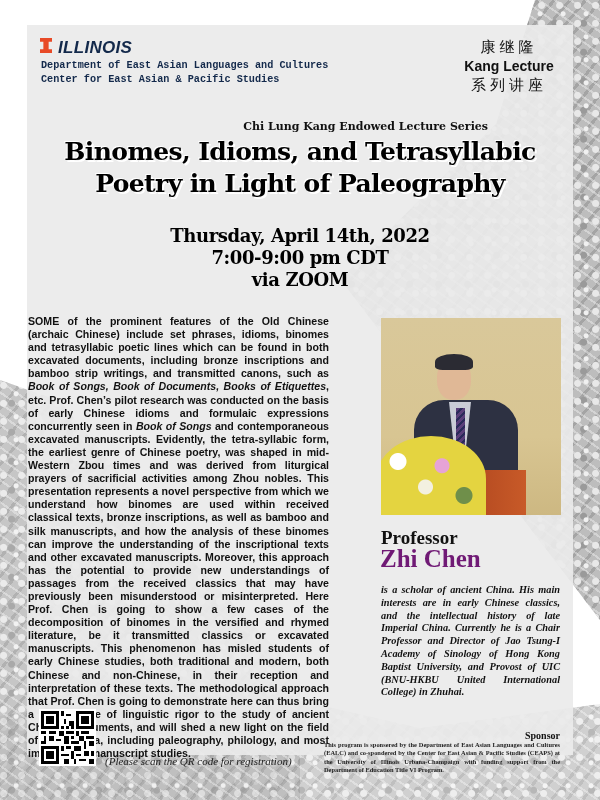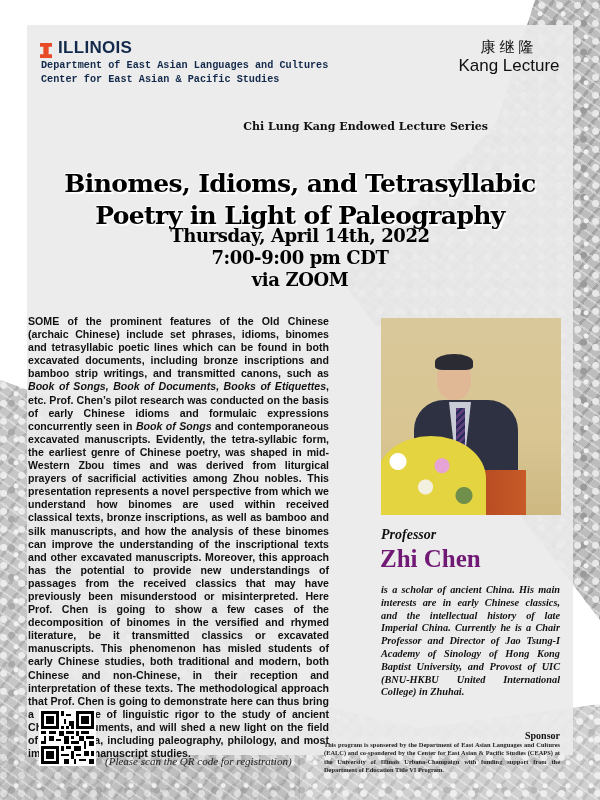--- a/index.html
+++ b/index.html
@@ -35,21 +35,21 @@
     left: 0; bottom: 0; width: 600px; height: 120px;
     clip-path: polygon(0 30%, 35% 0, 70% 40%, 100% 20%, 100% 100%, 0 100%);
     opacity: 0.7;
   }
   .panel {
     position: absolute;
     left: 27px; top: 25px; width: 546px; height: 730px;
     background: rgba(234,234,234,0.92);
   }
   
-  .logo-row { position: absolute; left: 40px; top: 38px; display: flex; align-items: flex-end; gap: 6px; }
+  .logo-row { position: absolute; left: 40px; top: 38px; display: flex; align-items: flex-start; gap: 6px; font-style: italic; }
   .block-i {
     width: 12px; height: 15px; position: relative;
   }
   .block-i::before {
     content: ""; position: absolute; inset: 0;
     background: #e84a27;
     clip-path: polygon(0 0,100% 0,100% 25%,72% 25%,72% 75%,100% 75%,100% 100%,0 100%,0 75%,28% 75%,28% 25%,0 25%);
   }
   .illinois-word {
     font-family: "Liberation Sans", sans-serif; font-weight: 700; font-size: 17px;
@@ -58,32 +58,31 @@
   .dept {
     position: absolute; left: 41px; top: 59px;
     font-family: Liberation Mono, monospace; font-weight: 700; font-size: 10.2px;
     color: #13294b; line-height: 14px;
   }
   .kang {
     position: absolute; right: 36px; top: 36px; width: 110px; text-align: center;
     font-family: "Liberation Sans", sans-serif; color: #111;
   }
   .kang .zh { font-family: "DejaVu Sans", sans-serif; font-size: 15px; letter-spacing: 4px; line-height: 22px; }
-  .kang .en { font-weight: 400; font-size: 17px; line-height: 16px; }
+  .kang .en { font-weight: 700; font-size: 14px; line-height: 16px; }
 
   .series {
     position: absolute; right: 112px; top: 120px;
     font-family: "DejaVu Serif", serif; font-weight: 700; font-size: 11px; color: #111;
   }
   .title {
     position: absolute; left: 30px; width: 540px; top: 136px; text-align: center;
     font-family: "DejaVu Serif", serif; font-weight: 700; font-size: 25px; line-height: 32px;
     color: #000; letter-spacing: -0.6px;
     text-shadow: 2px 2px 0 #fff, -1px -1px 0 #fff;
-    margin-top: 32px;
   }
   .when {
     position: absolute; left: 30px; width: 540px; top: 225px; text-align: center;
     font-family: "DejaVu Serif", serif; font-weight: 700; font-size: 18px; line-height: 22px;
     color: #000; letter-spacing: -0.4px;
   }
   
   .abstract {
     position: absolute; left: 28px; top: 315px; width: 301px;
     font-family: Liberation Sans, sans-serif; font-weight: 700; font-size: 10.6px;
@@ -106,21 +105,21 @@
     position: absolute; left: -5px; top: 118px; width: 110px; height: 85px; border-radius: 50% 50% 0 0;
     background:
       radial-gradient(circle at 20% 30%, #fff 0 8px, transparent 9px),
       radial-gradient(circle at 60% 35%, #e6a3d6 0 7px, transparent 8px),
       radial-gradient(circle at 45% 60%, #f3f0e0 0 7px, transparent 8px),
       radial-gradient(circle at 80% 70%, #6f8f4a 0 8px, transparent 9px),
       #e4d440;
   }
   .prof-label {
     position: absolute; left: 381px; top: 527px;
-    font-family: "Liberation Serif", serif; font-weight: 700; font-size: 14px; color: #111; font-style: italic;
+    font-family: "Liberation Serif", serif; font-weight: 700; font-size: 19px; color: #111;
   }
   .prof-name {
     position: absolute; left: 380px; top: 542px;
     font-family: "Liberation Serif", serif; font-weight: 700; font-size: 25px; color: #701a75; line-height: 34px;
   }
   .bio {
     position: absolute; left: 381px; top: 584px; width: 179px;
     font-family: "Liberation Serif", serif; font-weight: 700; font-size: 10.3px; line-height: 12.8px;
     text-align: justify; color: #111; font-style: italic;
   }
@@ -157,20 +156,21 @@
   <span class="illinois-word">ILLINOIS</span>
 </div>
 <div class="dept">
   <div>Department of East Asian Languages and Cultures</div>
   <div>Center for East Asian &amp; Pacific Studies</div>
 </div>
 
 <div class="kang">
   <div class="zh">康继隆</div>
   <div class="en">Kang Lecture</div>
+  <div class="zh">系列讲座</div>
 </div>
 
 <div class="series">Chi Lung Kang Endowed Lecture Series</div>
 <div class="title">
   <div>Binomes, Idioms, and Tetrasyllabic</div>
   <div>Poetry in Light of Paleography</div>
 </div>
 <div class="when">
   <div>Thursday, April 14th, 2022</div>
   <div>7:00-9:00 pm CDT</div>

